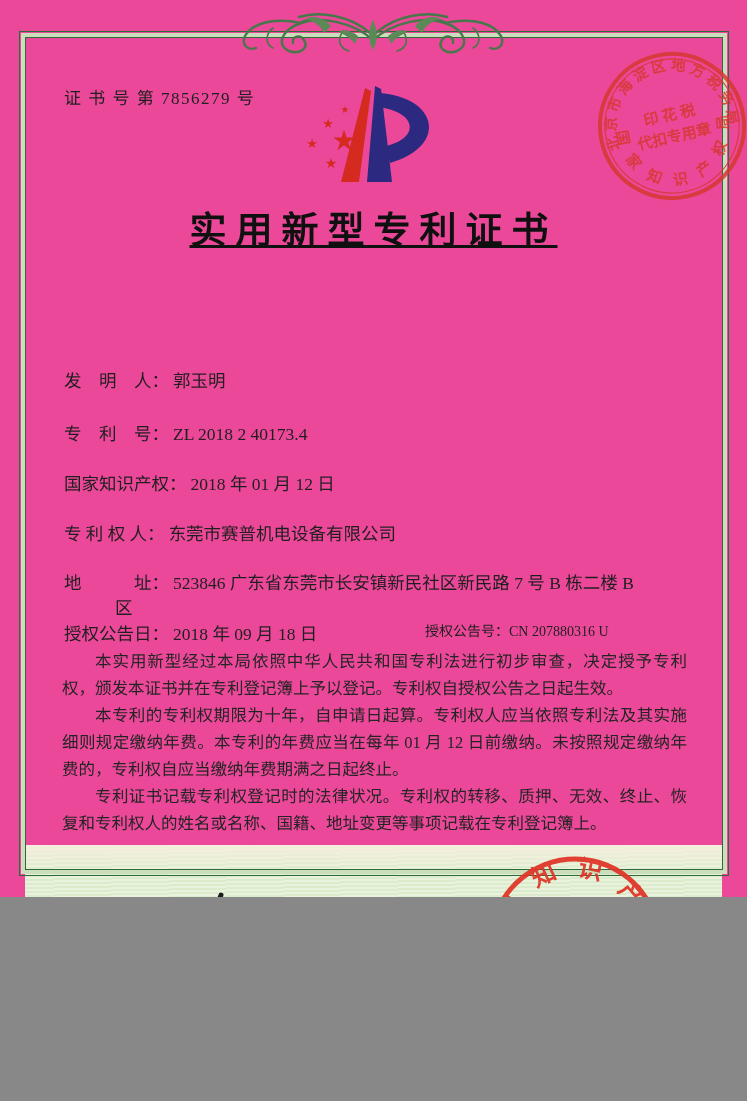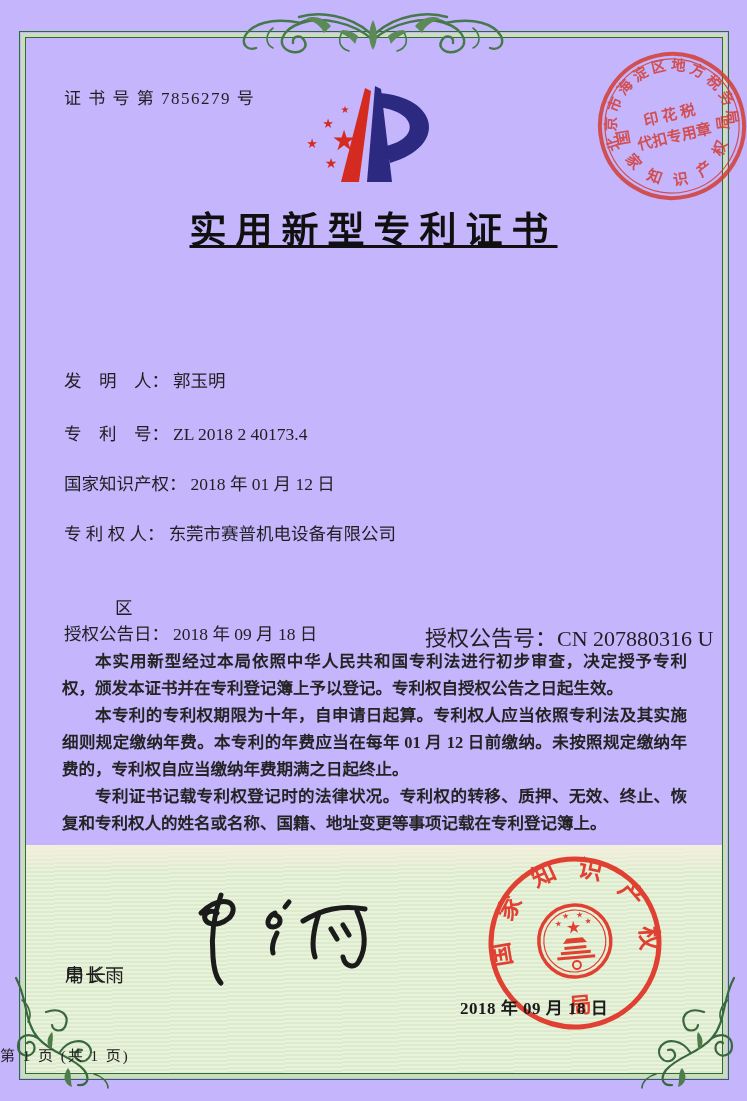--- a/index.html
+++ b/index.html
@@ -1,41 +1,41 @@
 <!DOCTYPE html>
 <html lang="zh-CN"><head>
 <meta charset="utf-8">
 <style>
   html,body{margin:0;padding:0;background:#888;}
   .page{
-    position:relative;width:747px;height:1101px;margin:0 auto;
-    background:#c4b5fd;overflow:hidden;
+    position:relative;width:747px;height:897px;margin:0 auto;
+    background:#ec4899;overflow:hidden;
     font-family:"Liberation Serif","DejaVu Serif",serif;color:#1f1f1f;
   }
   
   .green-band{
     position:absolute;left:25px;right:25px;top:845px;height:233px;
     background:repeating-linear-gradient(179deg,#e9f2dc 0 2px,#dcebcb 2px 4px);
   }
   .green-band .fade{
     position:absolute;left:0;right:0;top:0;height:26px;
     background:linear-gradient(#f4efdd,rgba(244,239,221,0));
   }
   
   .frame-outer{position:absolute;left:19px;top:31px;right:18px;bottom:21px;border:1px solid #2d6b3a;}
   .frame-mid{position:absolute;inset:1px;border:4px solid #cadebb;}
   .frame-inner{position:absolute;inset:0;border:1px solid #2d6b3a;}
   .abs{position:absolute;}
   .cert-no{left:64px;top:84px;font-size:17px;letter-spacing:1.5px;}
   .title{left:0;top:200px;width:100%;text-align:center;font-size:37px;font-weight:700;letter-spacing:9px;color:#101010;text-decoration:underline;}
   .field{left:64px;width:620px;font-size:17.5px;white-space:nowrap;}
   .field .flabel{margin-right:4px;}
-  .grant-no{left:425px;top:620px;font-size:22px;white-space:nowrap;}
+  .grant-no{left:425px;top:620px;font-size:14px;white-space:nowrap;}
   .paras{left:62px;top:648px;width:625px;}
-  .paras p{margin:0;font-size:16.5px;line-height:27px;text-indent:2em;text-align:justify;color:#242424;font-weight:bold;}
+  .paras p{margin:0;font-size:16.5px;line-height:27px;text-indent:2em;text-align:justify;color:#242424;}
   .signer-title{left:65px;top:960px;font-size:19px;letter-spacing:3px;}
   .signer-name{left:65px;top:960px;font-size:19px;letter-spacing:1px;}
   .sig-svg{left:183px;top:883px;}
   .seal-svg{left:485px;top:853px;transform:rotate(-5deg);opacity:.93;}
   .seal-date{left:460px;top:994px;width:180px;font-size:17px;font-weight:700;letter-spacing:.5px;color:#1a1a1a;white-space:nowrap;}
   .footer{left:0;top:1044px;width:100%;text-align:left;font-size:15px;letter-spacing:2px;color:#222;}
   .stamp-svg{left:592px;top:46px;transform:rotate(-13deg);opacity:.82;}
   .ornament-top{left:153px;top:6px;}
   .corner-bl{left:8px;top:972px;}
   .corner-br{left:624px;top:972px;transform:scale(-1,1);}
@@ -116,20 +116,23 @@
     <span class="flabel">发　明　人：</span><span class="fvalue">郭玉明</span>
   </div>
   <div class="abs field" style="top:420px">
     <span class="flabel">专　利　号：</span><span class="fvalue">ZL 2018 2 40173.4</span>
   </div>
   <div class="abs field" style="top:470px">
     <span class="flabel">国家知识产权：</span><span class="fvalue">2018 年 01 月 12 日</span>
   </div>
   <div class="abs field" style="top:520px">
     <span class="flabel">专 利 权 人：</span><span class="fvalue">东莞市赛普机电设备有限公司</span>
+  </div>
+  <div class="abs field" style="top:569px">
+    <span class="flabel">地　　　址：</span><span class="fvalue">523846 广东省东莞市长安镇新民社区新民路 7 号 B 栋二楼 B</span>
   </div>
   <div class="abs field" style="top:594px;left:115px">
     <span class="fvalue">区</span>
   </div>
   <div class="abs field" style="top:620px">
     <span class="flabel">授权公告日：</span><span class="fvalue">2018 年 09 月 18 日</span>
   </div>
   <div class="abs grant-no">
     <span class="flabel">授权公告号：</span><span class="fvalue">CN 207880316 U</span>
   </div>

